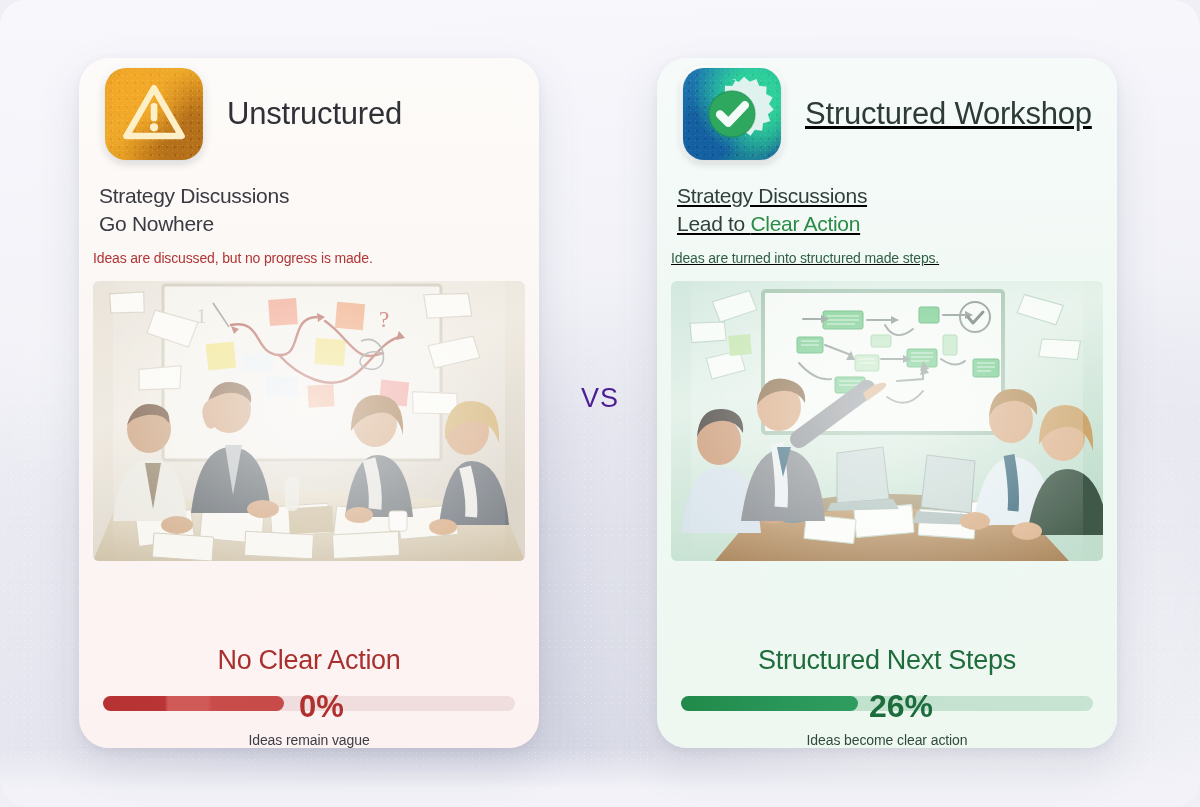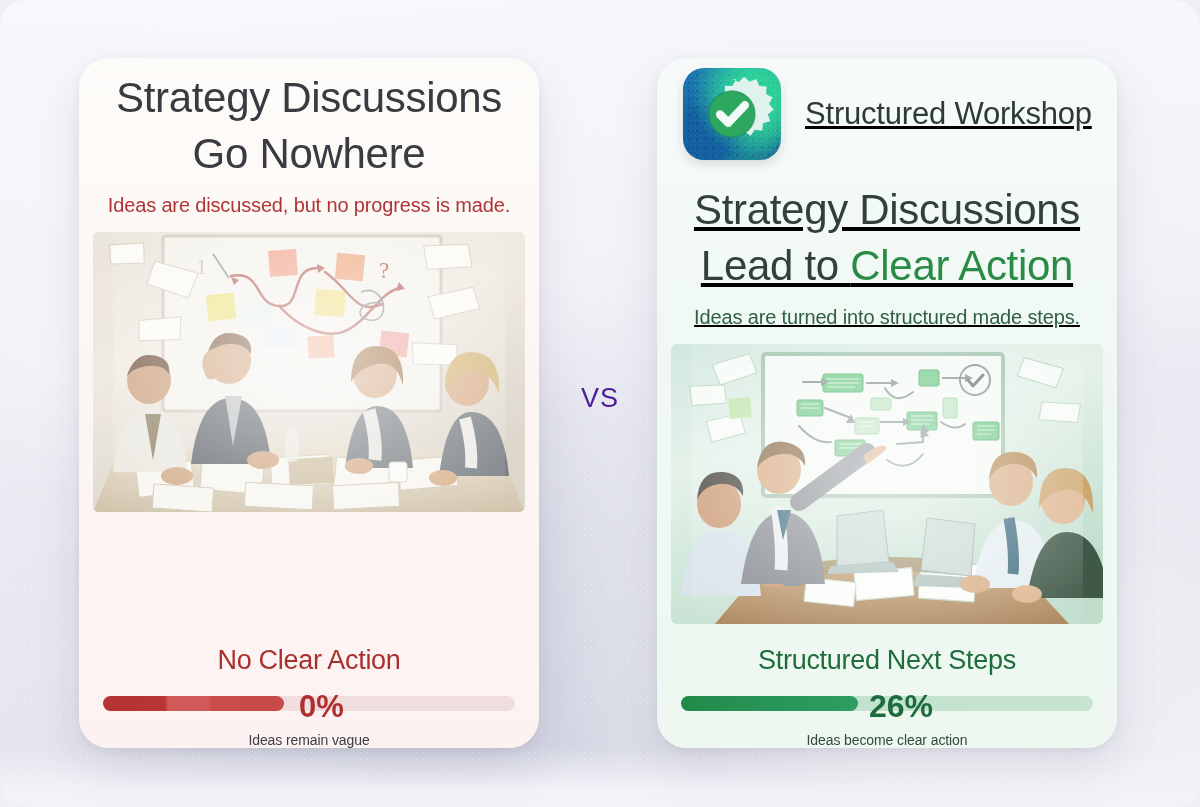--- a/index.html
+++ b/index.html
@@ -84,27 +84,27 @@
   .badge svg{position:absolute;inset:0;width:100%;height:100%;z-index:2;}
 
   .card-title{
     font-size:31px;letter-spacing:-.2px;color:#2f3136;
     margin-left:24px;white-space:nowrap;
   }
   #card-right .card-title{color:#2d3a36;}
 
   
   .headline{
-    text-align:center;font-size:42px;line-height:1.33;color:#3a3a42;
+    font-size:21px;line-height:1.33;color:#3a3a42;
     padding:12px 20px 0;letter-spacing:-.3px;
   }
   #card-right .headline{color:#31403b;}
   .hl-accent{color:#2a8b47;}
   .subline{
-    text-align:center;font-size:20px;padding:12px 14px 0;letter-spacing:-.15px;
+    text-align:left;font-size:14px;padding:12px 14px 0;letter-spacing:-.15px;
   }
   #card-left .subline{color:#b03535;}
   #card-right .subline{color:#2f5f44;}
 
   
   .illus{
     position:relative;margin:15px 14px 0;height:280px;border-radius:6px;overflow:hidden;
   }
   .illus svg{position:absolute;inset:0;width:100%;height:100%;display:block;}
 
@@ -150,20 +150,30 @@
 </head>
 <body>
 
 <div id="stage">
   <div class="backdrop"></div>
   <div class="centre-wash"></div>
   <div class="bottom-wash"></div>
 
   <div class="card" id="card-left">
 
+    <div class="card-head">
+      <div class="badge warn">
+        <svg viewBox="0 0 100 100">
+          <path d="M50 22 L80 74 H20 Z" fill="none" stroke="#fdf0c8" stroke-width="7" stroke-linejoin="round"></path>
+          <rect x="46.4" y="38" width="7.2" height="20" rx="3.4" fill="#fdf0c8"></rect>
+          <circle cx="50" cy="64.5" r="4.4" fill="#fdf0c8"></circle>
+        </svg>
+      </div>
+      <div class="card-title">Unstructured</div>
+    </div>
 
     <div class="headline">
       <div>Strategy Discussions</div>
       <div>Go Nowhere</div>
     </div>
 
     <div class="subline">Ideas are discussed, but no progress is made.</div>
 
     <div class="illus">
       <svg viewBox="0 0 432 280" preserveAspectRatio="xMidYMid slice">

